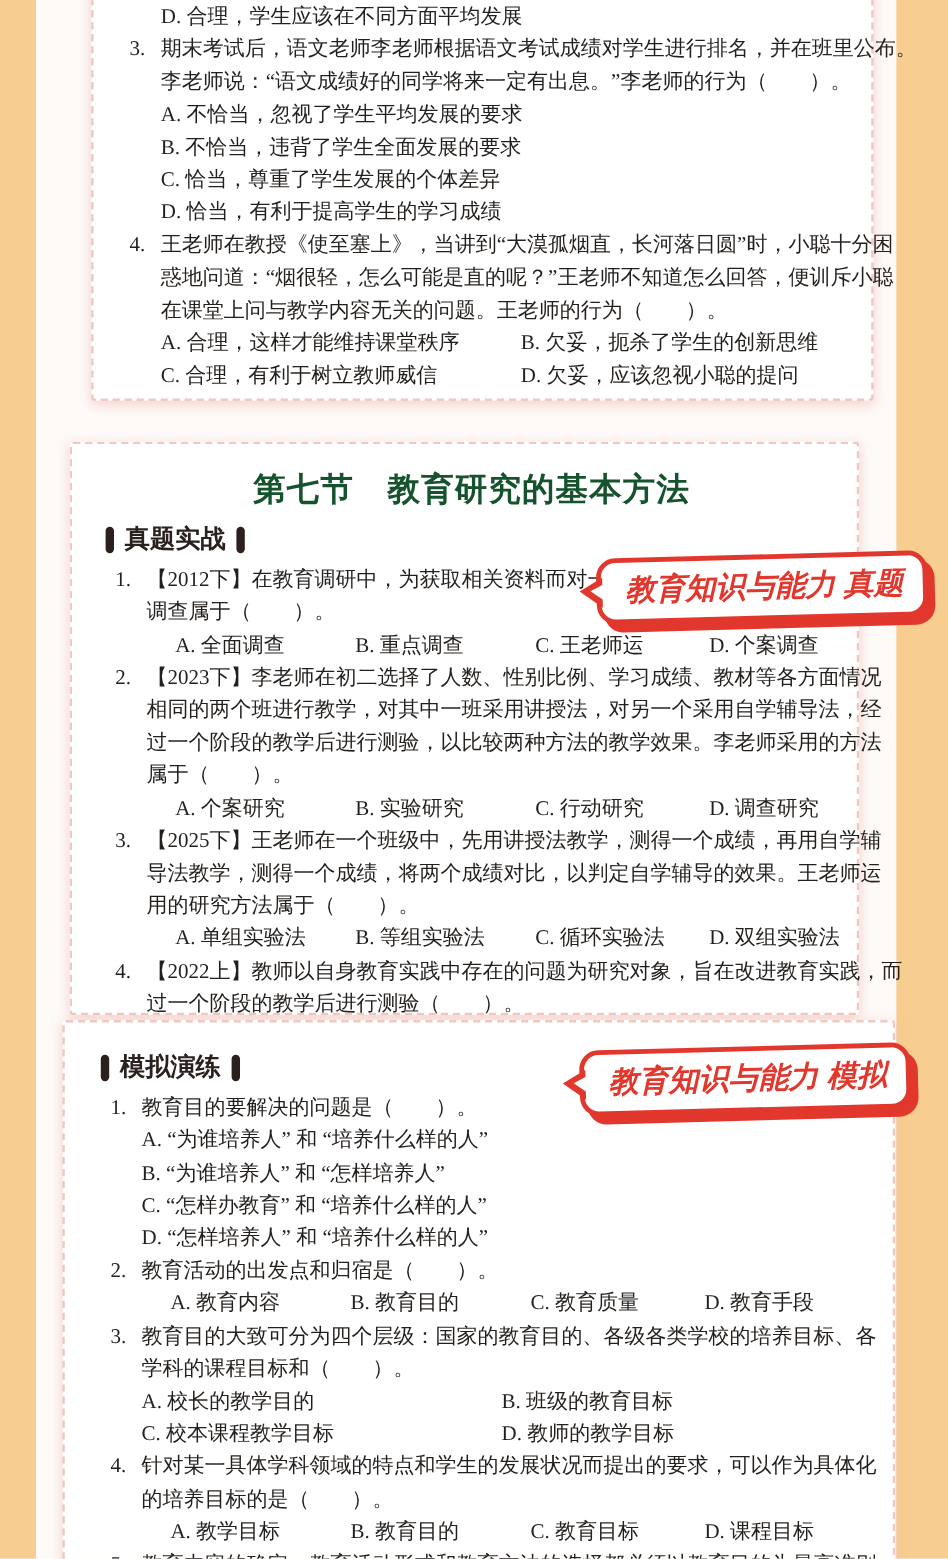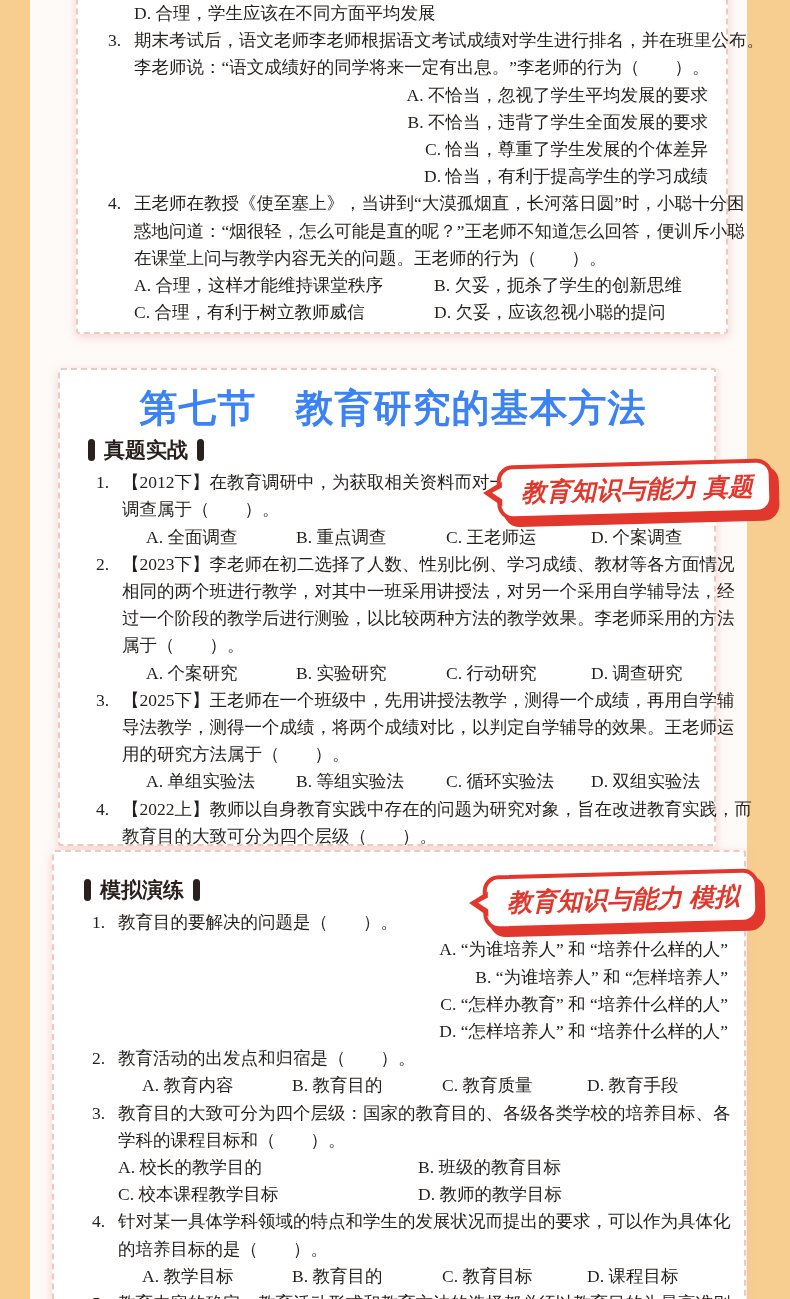--- a/index.html
+++ b/index.html
@@ -24,26 +24,26 @@
     font-size:17.5px;
     line-height:27.2px;
     box-sizing:border-box;
   }
   .panel-top{left:76px;top:-26px;width:652px;height:360px;padding:24px 18px 0 32px;}
   .panel-section{left:58px;top:368px;width:658px;height:478px;padding:16px 16px 0 38px;}
   .panel-mock{left:52px;top:850px;width:694px;height:480px;padding:18px 16px 0 40px;}
 
   .section-title{
     text-align:center;
-    font-size:38px;
+    font-size:27px;
     line-height:44px;
     font-weight:bold;
     letter-spacing:1px;
     margin:0 10px 0 0;
-    color:#3b82f6;
+    color:#14532d;
   }
   .subheader{
     display:inline-flex;
     align-items:center;
     gap:9px;
     margin:8px 0 6px -10px;
     font-family:"Liberation Sans", sans-serif;
     font-weight:bold;
     font-size:21px;
     line-height:24px;
@@ -51,21 +51,21 @@
   }
   .subheader .bar{width:7px;height:22px;background:#2A211E;border-radius:3.5px;}
   .panel-mock .subheader{margin-bottom:0;}
 
   .q{position:relative;padding-left:24px;font-family:Liberation Serif, serif;}
   .qnum{position:absolute;left:-2px;top:0;}
   .qline{white-space:nowrap;}
   .opts{display:grid;}
   .opts.cols4{grid-template-columns:150px 150px 145px auto;margin-left:24px;}
   .opts.cols2{grid-template-columns:300px auto;}
-  .opts.cols1{grid-template-columns:auto;text-align:right;}
+  .opts.cols1{grid-template-columns:auto;}
   .opt{white-space:nowrap;}
 
   .badge{
     position:absolute;
     background:#FFFFFF;
     border:4px solid #E2372D;
     border-radius:16px;
     box-shadow:6px 7px 0 #E2372D;
     color:#E2372D;
     font-family:"Liberation Sans", sans-serif;
@@ -176,21 +176,21 @@
         <span class="opt">A. 单组实验法</span>
         <span class="opt">B. 等组实验法</span>
         <span class="opt">C. 循环实验法</span>
         <span class="opt">D. 双组实验法</span>
       </div>
     </div>
 
     <div class="q">
       <span class="qnum">4.</span>
       <div class="qline">【2022上】教师以自身教育实践中存在的问题为研究对象，旨在改进教育实践，而</div>
-      <div class="qline">教育目的大致可分为四个层级（　　）。</div>
+      <div class="qline">过一个阶段的教学后进行测验（　　）。</div>
       <div class="opts cols4">
         <span class="opt">A. 实验研究</span>
         <span class="opt">B. 行动研究</span>
         <span class="opt">C. 调查研究</span>
         <span class="opt">D. 个案研究</span>
       </div>
     </div>
   </div>
 
   <div class="panel panel-mock">

